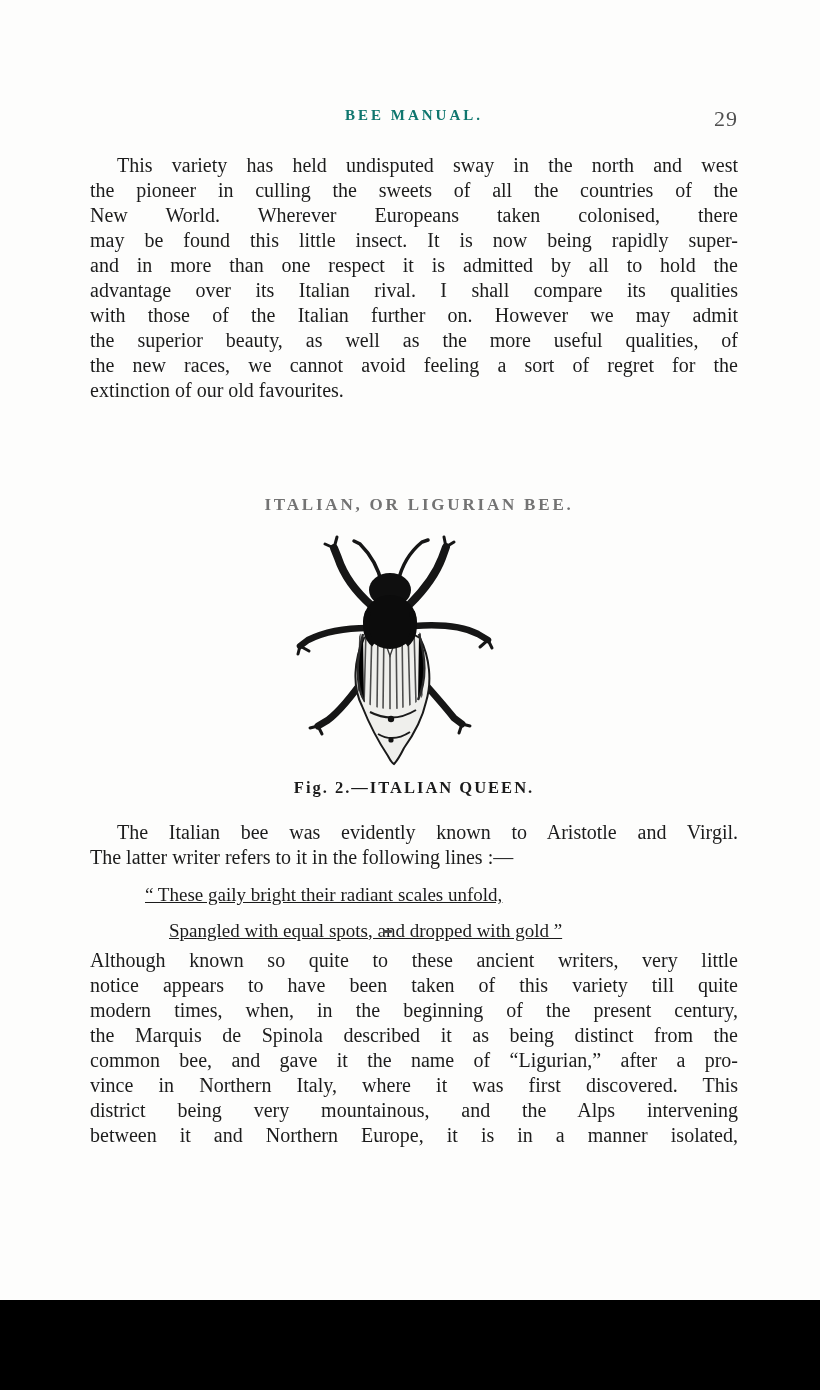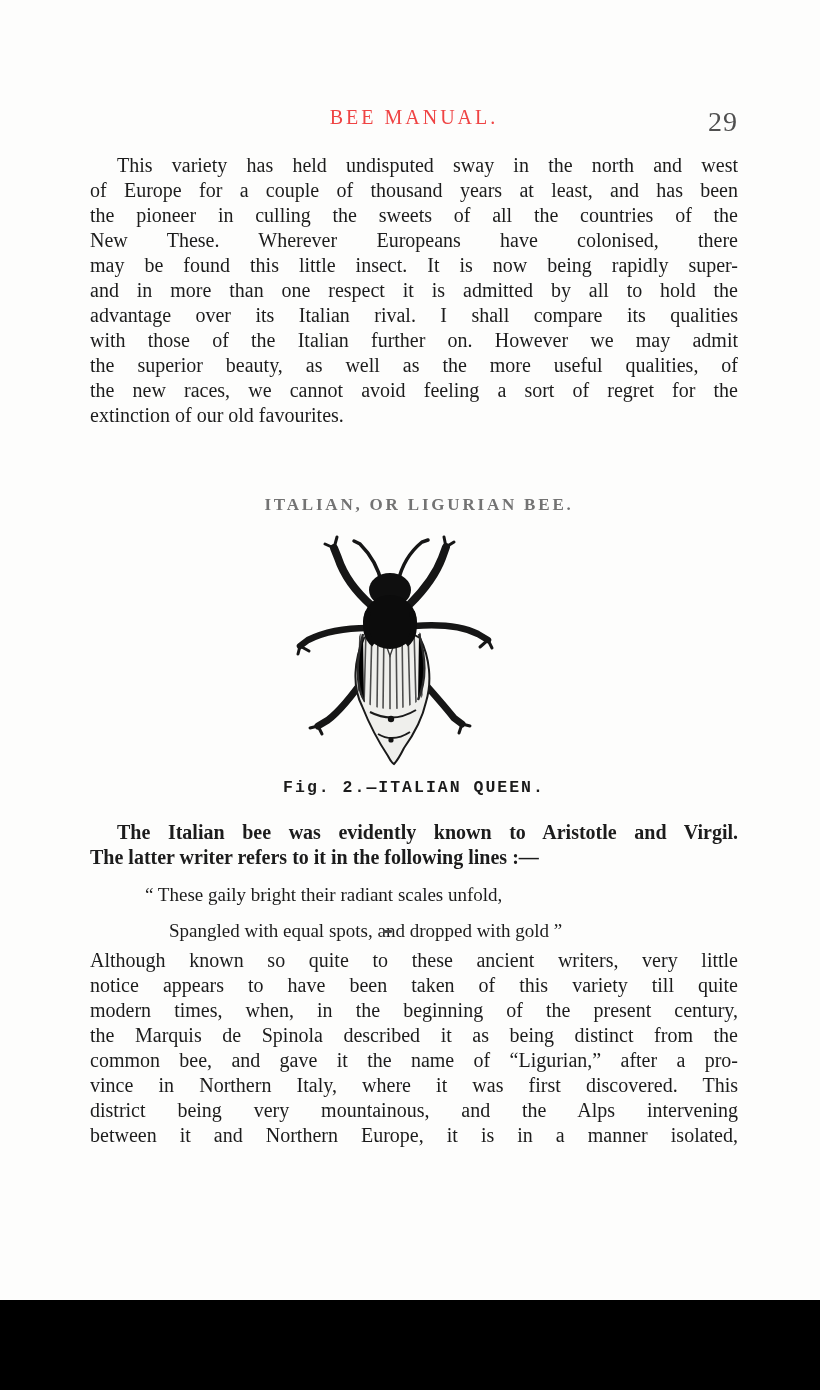--- a/index.html
+++ b/index.html
@@ -7,51 +7,51 @@
     width:820px;height:1390px;position:relative;overflow:hidden;
     background:#fcfcfc;
     font-family:"Liberation Serif","DejaVu Serif",serif;
     color:#1d1d1d;
   }
   .page{position:absolute;inset:0;background:#fdfdfc;}
 
   
   .header{position:absolute;top:106px;left:90px;width:648px;height:28px;text-align:center;}
   .header-title{
-    font-size:20px;letter-spacing:3px;color:#ef4444;font-weight:400;
+    font-size:15px;letter-spacing:3px;color:#0f766e;font-weight:700;
   }
   .page-number{
-    position:absolute;right:0;top:0;font-size:28px;color:#4f4f4f;letter-spacing:1px;
+    position:absolute;right:0;top:0;font-size:22px;color:#4f4f4f;letter-spacing:1px;
   }
 
   
   .para{position:absolute;left:90px;width:648px;font-size:20px;line-height:25px;color:#1c1c1c;}
   .tline{text-align:justify;text-align-last:justify;white-space:normal;}
   .no-just-last .tline:last-child{text-align-last:left;}
   .indent-first .tline:first-child{text-indent:27px;}
   .p1{top:153px;}
-  .p2{top:820px;font-weight:bold;}
+  .p2{top:820px;}
   .p3{top:948px;}
 
   
   .section-heading{
     position:absolute;top:490px;left:90px;width:648px;margin:5px;
     text-align:center;font-size:17px;font-weight:600;letter-spacing:2.8px;color:#737373;
   }
 
   
   .figure{position:absolute;top:534px;left:90px;width:648px;height:270px;margin:0;}
   .bee-svg{display:block;margin:0 auto;}
   .figure-caption{
     position:absolute;top:244px;left:0;width:100%;text-align:center;
-    font-size:16.5px;font-weight:bold;letter-spacing:2px;color:#1b1b1b;font-family:Liberation Mono, monospace;
+    font-size:16.5px;font-weight:bold;letter-spacing:2px;color:#1b1b1b;
   }
 
   
-  .verse{position:absolute;top:884px;left:145px;width:520px;font-size:19px;line-height:22.5px;color:#1c1c1c;}
+  .verse{position:absolute;top:884px;left:145px;width:520px;font-size:19px;line-height:22.5px;color:#1c1c1c;text-decoration:underline;}
   .verse .tline{text-align:left;text-align-last:left;}
   .verse .tline:nth-child(2){padding-left:24px;margin-top:13px;}
 
   .stray-mark{
     position:absolute;top:930px;left:383px;width:9px;height:3px;background:#4a4a4a;border-radius:1px;
   }
 
   
   .wm-bar{
     position:absolute;left:0;top:1300px;width:820px;height:90px;background:#000000;
@@ -63,23 +63,22 @@
 
 <div class="page">
 
   <div class="header">
     <span class="header-title">BEE MANUAL.</span>
     <span class="page-number">29</span>
   </div>
 
   <div class="para p1 no-just-last indent-first">
       <div class="tline">This variety has held undisputed sway in the north and west</div>
-      <div class="tline">of Europe for a couple of thousand years at least, and has been</div>
       <div class="tline">the pioneer in culling the sweets of all the countries of the</div>
-      <div class="tline">New These.  Wherever Europeans have colonised, there</div>
+      <div class="tline">New World.  Wherever Europeans taken colonised, there</div>
       <div class="tline">may be found this little insect.  It is now being rapidly super-</div>
       <div class="tline">and in more than one respect it is admitted by all to hold the</div>
       <div class="tline">advantage over its Italian rival.  I shall compare its qualities</div>
       <div class="tline">with those of the Italian further on.  However we may admit</div>
       <div class="tline">the superior beauty, as well as the more useful qualities, of</div>
       <div class="tline">the new races, we cannot avoid feeling a sort of regret for the</div>
       <div class="tline">extinction of our old favourites.</div>
     </div>
 
   <h2 class="section-heading">ITALIAN, OR LIGURIAN BEE.</h2>

